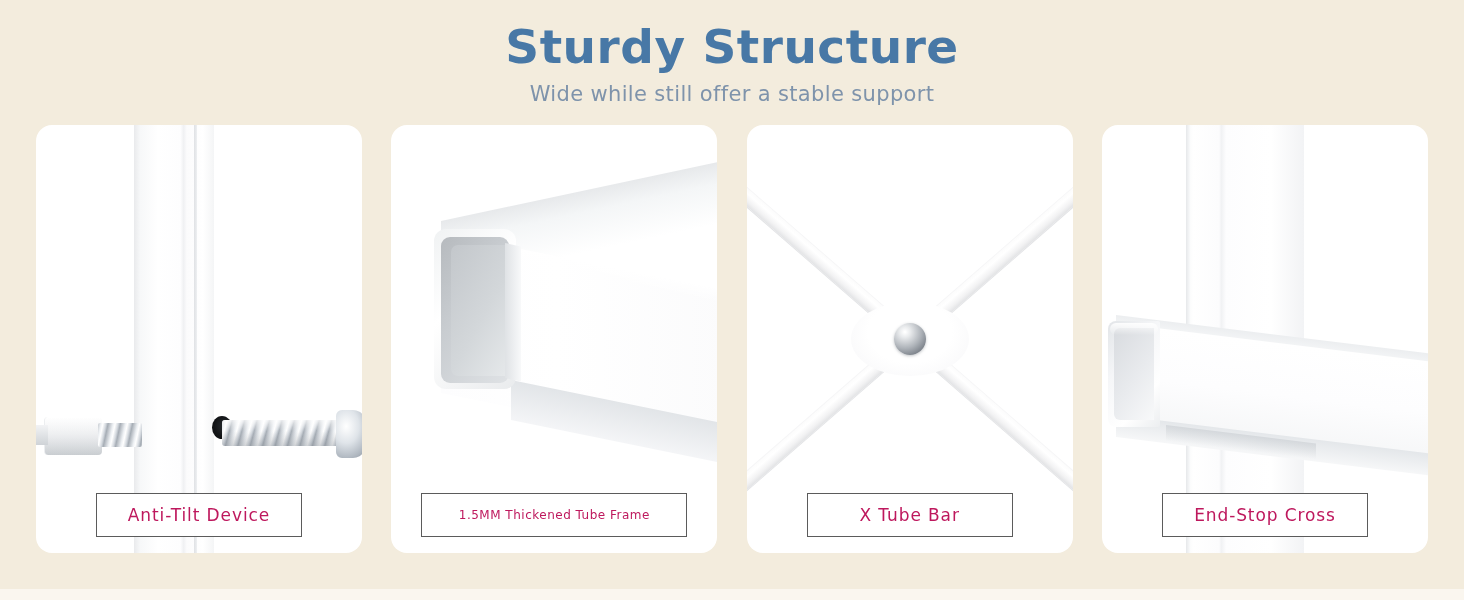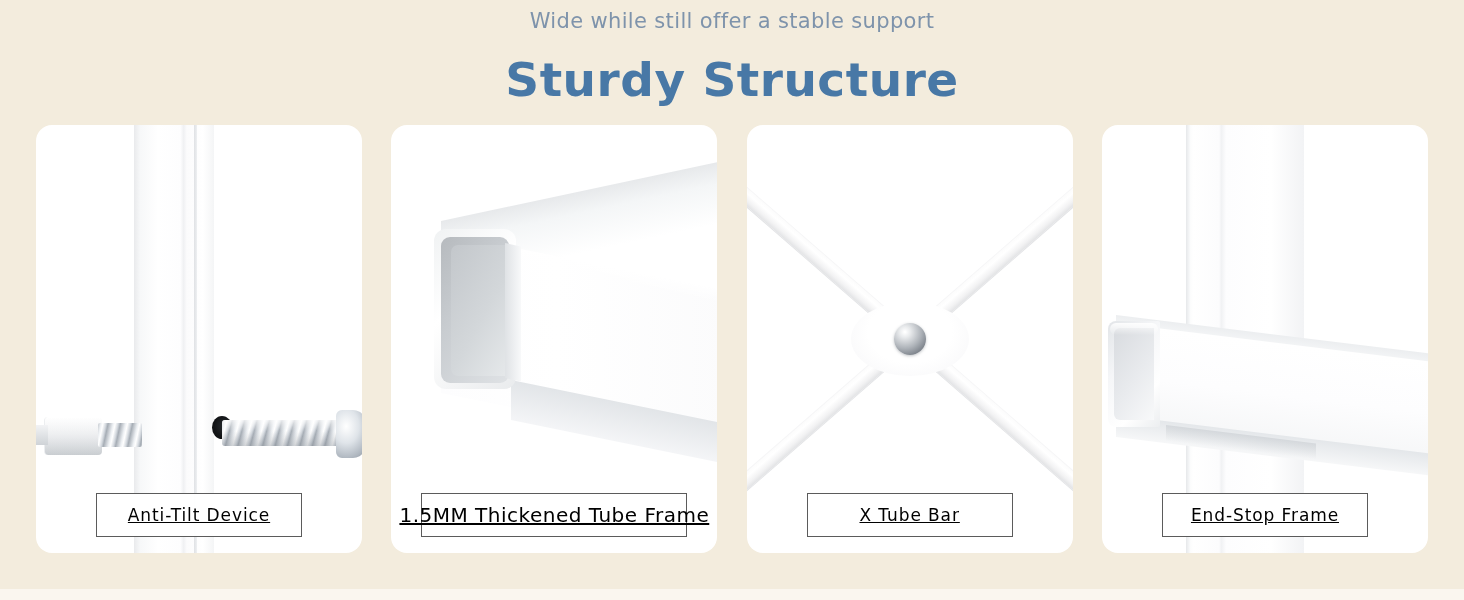--- a/index.html
+++ b/index.html
@@ -90,30 +90,29 @@
     background: rgba(255,255,255,0.96);
     display: flex;
     align-items: center;
     justify-content: center;
     padding: 0 16px;
     z-index: 20;
     white-space: nowrap;
   }
   .caption-text {
     font-size: 17px;
-    color: #000000;
+    color: #be185d;
     letter-spacing: 0.9px;
     font-family: "DejaVu Sans", sans-serif;
-    text-decoration: underline;
   }
   .caption.w1 { width: 206px; }
   .caption.w2 { width: 266px; }
   .caption.w3 { width: 206px; }
   .caption.w4 { width: 206px; }
-  .caption.w2 .caption-text { font-size: 20px; letter-spacing: 0.5px; }
+  .caption.w2 .caption-text { font-size: 12px; letter-spacing: 0.5px; }
 
   .art {
     position: absolute;
     left: 0; top: 0;
     width: 326px; height: 428px;
   }
 
   
   .c1-post {
     position: absolute;
@@ -357,22 +356,22 @@
     transform: skewY(7deg);
     transform-origin: left top;
   }
 </style>
 </head>
 <body>
 
 <div id="page">
 
   <div id="header">
+    <div id="title">Sturdy Structure</div>
     <div id="subtitle">Wide while still offer a stable support</div>
-    <div id="title">Sturdy Structure</div>
   </div>
 
   <div id="cards">
 
     <div class="card">
       <div class="art">
         <div class="c1-post"></div>
         <div class="c1-post-seam"></div>
 
         <div class="c1-anchor"></div>
@@ -424,20 +423,20 @@
         <div class="c4-post-edge"></div>
         <div class="c4-rail-top"></div>
         <div class="c4-rail-face"></div>
         <div class="c4-rail-lip"></div>
         <div class="c4-shadow"></div>
         <div class="c4-cap"></div>
         <div class="c4-cap-inner"></div>
         <div class="c4-cap-hi"></div>
       </div>
       <div class="caption w4">
-        <span class="caption-text">End-Stop Frame</span>
+        <span class="caption-text">End-Stop Cross</span>
       </div>
     </div>
 
   </div>
 
   <div id="bottom-strip"></div>
 </div>
 
 </body></html>

